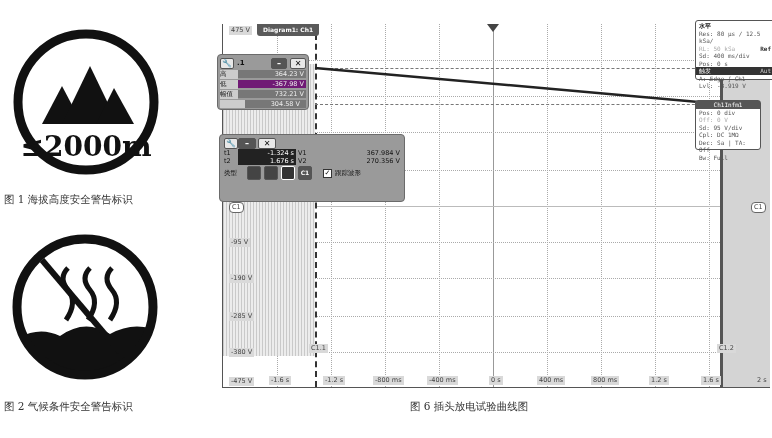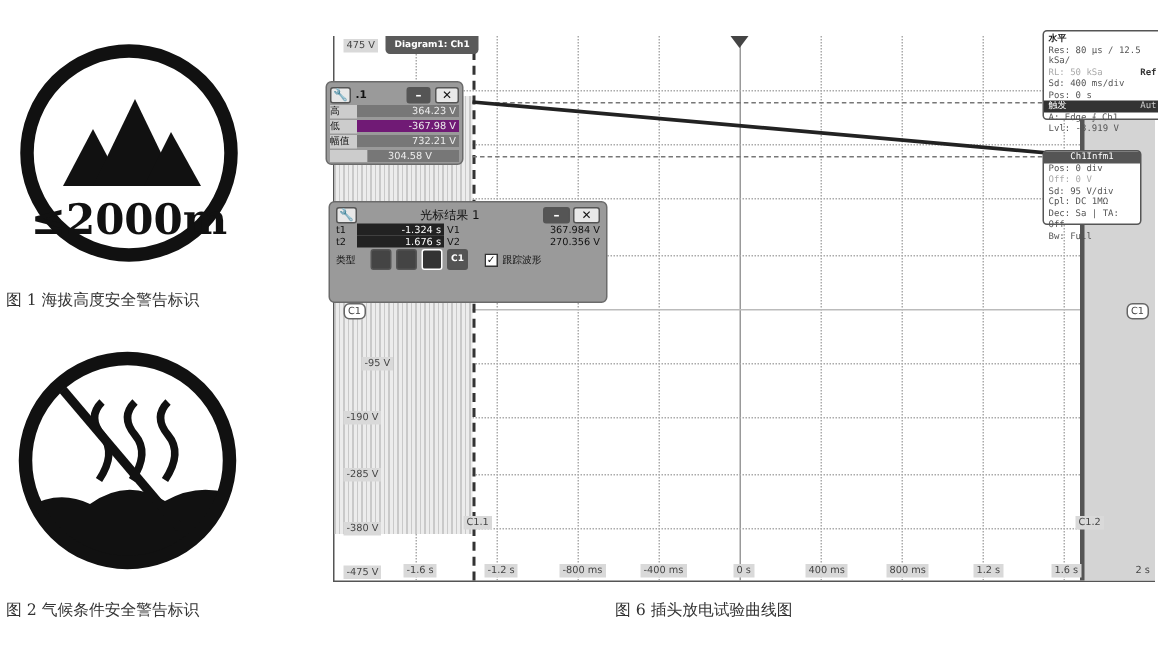--- a/index.html
+++ b/index.html
@@ -86,21 +86,21 @@
   <div class="shade-right"></div>
 
   <svg style="position:absolute; left:0; top:0;" width="548" height="364">
     <line x1="92" y1="44" x2="498" y2="80" stroke="#222" stroke-width="2.5"></line>
     <polygon points="264,0 276,0 270,8" fill="#444"></polygon>
   </svg>
 
   <div class="tab">Diagram1: Ch1</div>
   <div class="ylabel" style="top:2px;">475 V</div>
   <div class="ylabel" style="top:178px; background:#fff; border:1px solid #666; border-radius:4px;">C1</div>
-  <div class="ylabel" style="top:214px;margin-left:12px;">-95 V</div>
+  <div class="ylabel" style="top:214px;">-95 V</div>
   <div class="ylabel" style="top:250px;">-190 V</div>
   <div class="ylabel" style="top:288px;">-285 V</div>
   <div class="ylabel" style="top:324px;">-380 V</div>
   <div class="ylabel" style="top:353px;">-475 V</div>
   <div class="ylabel" style="left:86px; top:320px;">C1.1</div>
   <div class="ylabel" style="left:494px; top:320px;">C1.2</div>
   <div class="ylabel" style="left:528px; top:178px; background:#fff; border:1px solid #666; border-radius:4px;">C1</div>
 
   <div class="xlabel" style="left:46px;">-1.6 s</div>
   <div class="xlabel" style="left:100px;">-1.2 s</div>
@@ -127,28 +127,27 @@
     <div class="panel-row">
         <span style="width:18px; background:#ccc;">低</span>
         <span style="flex:1; text-align:right; background:#701a75; color:#eee; padding-right:2px;">-367.98 V</span>
       </div>
     <div class="panel-row">
         <span style="width:18px; background:#ccc;">幅值</span>
         <span style="flex:1; text-align:right; background:#777; color:#eee; padding-right:2px;">732.21 V</span>
       </div>
     <div class="panel-row">
         <span style="width:21px; background:#ccc;padding-left:25px;">RMS</span>
-        <span style="flex:1; text-align:right; background:#777; color:#eee; padding-right:18px;">304.58 V</span>
+        <span style="flex:1; text-align:right; background:#777; color:#eee; padding-right:6px;">304.58 V</span>
       </div>
   </div>
 
   <div class="panel" style="left:-4px; top:110px; width:186px; height:68px; padding:2px 4px;">
     <div class="panel-row" style="height:12px;">
       <span class="panel-btn" style="width:14px;">🔧</span>
-      <span style="flex:1; text-align:center; font-size:8px;">光标结果 1</span>
       <span class="panel-btn" style="width:18px; background:#555; color:#fff;">–</span>
       <span class="panel-btn" style="width:18px; margin-left:2px;">✕</span>
     </div>
     <div class="panel-row" style="height:8px;">
         <span style="width:14px;">t1</span>
         <span style="width:58px; background:#222; color:#fff; text-align:right; padding-right:2px;">-1.324 s</span>
         <span style="width:18px; padding-left:2px;">V1</span>
         <span style="flex:1; text-align:right;">367.984 V</span>
       </div>
     <div class="panel-row" style="height:8px;">

